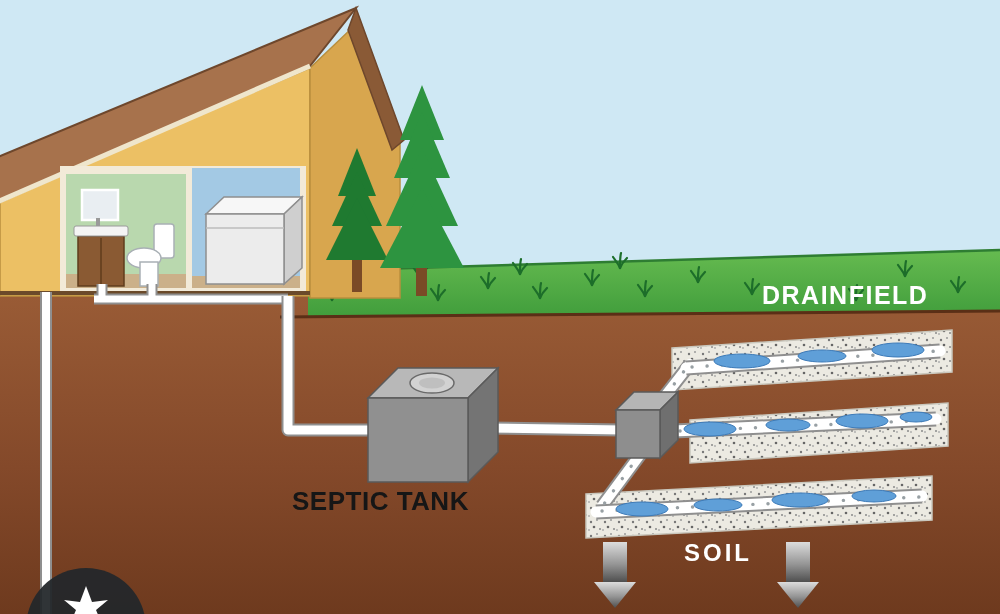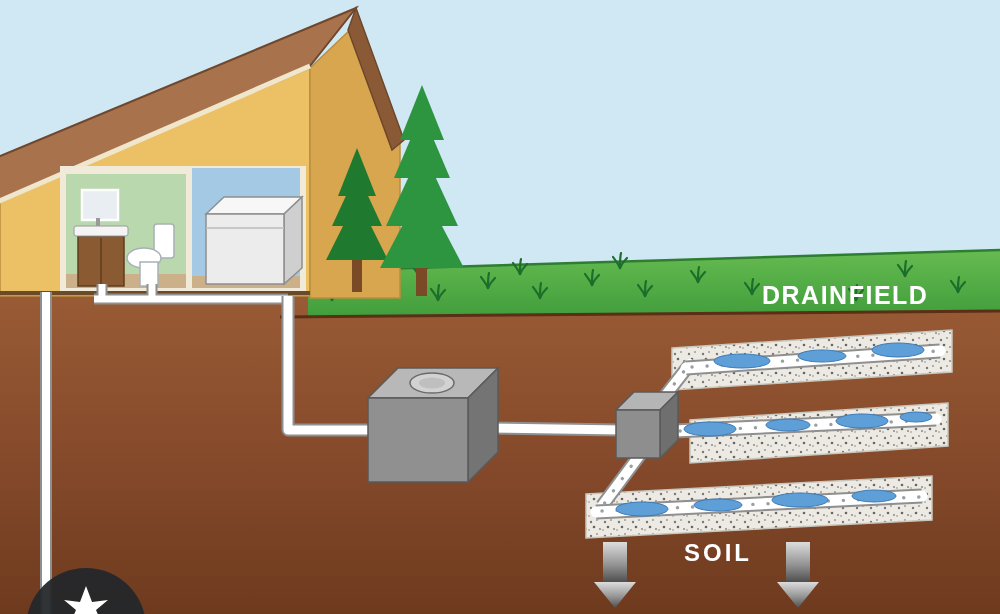--- a/index.html
+++ b/index.html
@@ -222,15 +222,16 @@
     </g>
   </g>
 
   <g>
     <circle cx="86" cy="628" r="60" fill="#23272b" opacity="0.94"></circle>
     <polygon points="86,586 92,602 108,600 96,610 102,624 86,615 70,624 76,610 64,600 80,602" fill="#ffffff"></polygon>
   </g>
 </svg>
 
 <div class="label label-drainfield">DRAINFIELD</div>
+<div class="label label-septic">SEPTIC TANK</div>
 <div class="label label-soil">SOIL</div>
 
 </div>
 
 </body></html>

